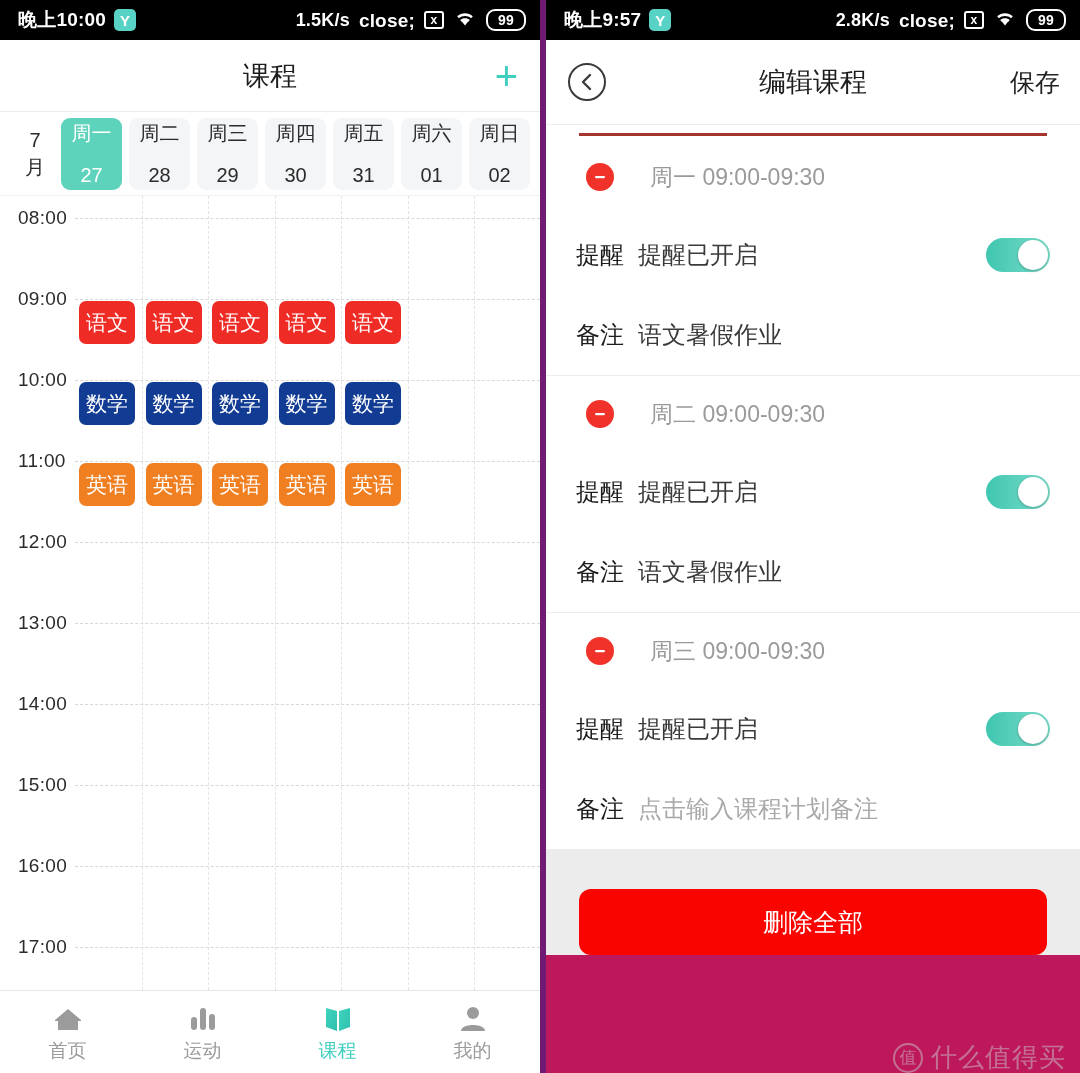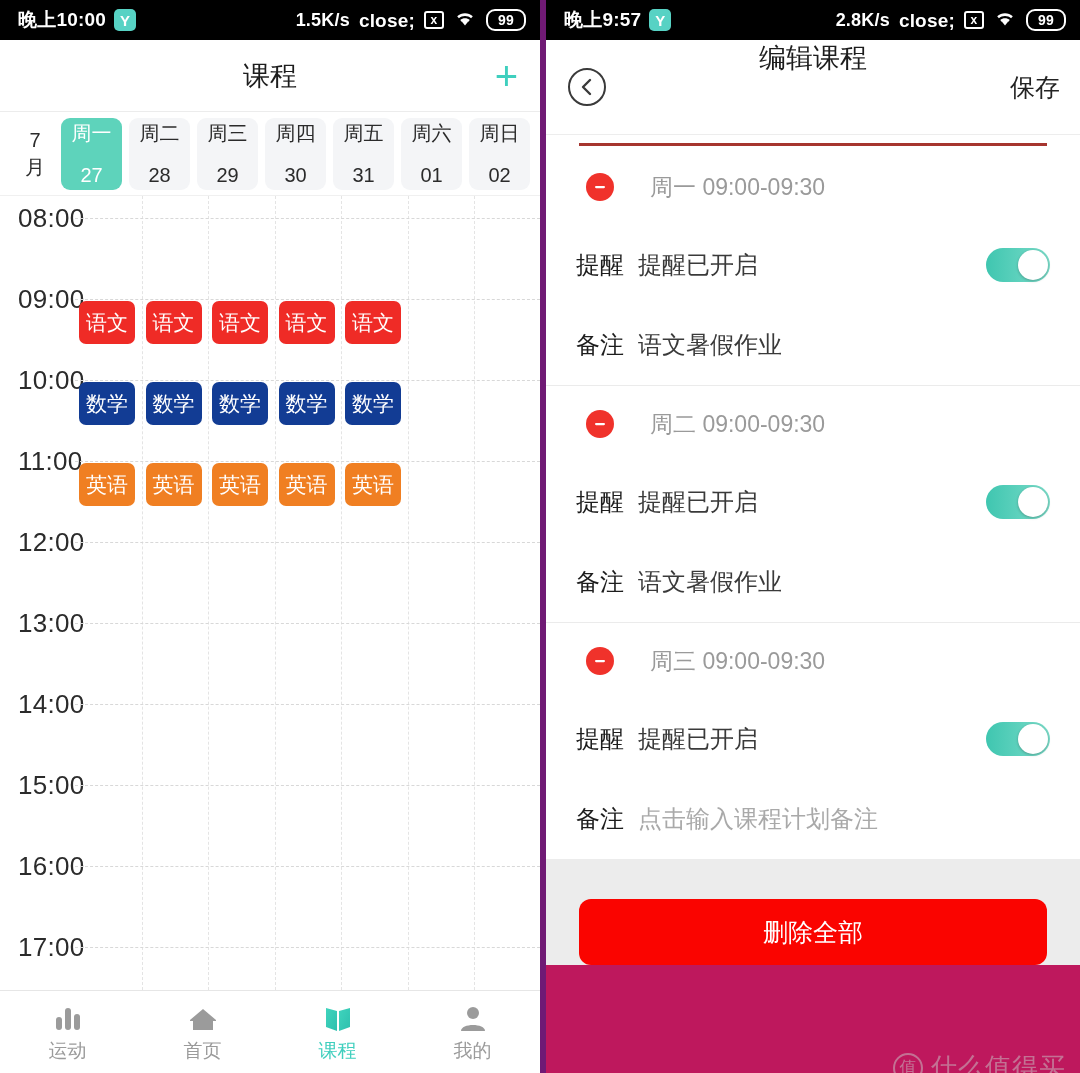--- a/index.html
+++ b/index.html
@@ -70,21 +70,21 @@
   .daychip .dw { font-size: 20px; color: #2b2b2b; line-height: 1.1; }
   .daychip .dn { font-size: 20px; color: #2b2b2b; line-height: 1.1; }
   .daychip.sel { background: #5ed3bb; }
   .daychip.sel .dw, .daychip.sel .dn { color: #ffffff; }
 
   
   .grid { position: relative; height: 794px; background: #fff; overflow: hidden; }
   .hourrow { position: absolute; left: 0; right: 0; height: 0; }
   .hourlabel {
     position: absolute; left: 18px; transform: translateY(-50%);
-    font-size: 26px; color: #2b2b2b; letter-spacing: .3px;
+    font-size: 19px; color: #2b2b2b; letter-spacing: .3px;
   }
   .hourline {
     position: absolute; left: 75px; right: 0; top: 0; height: 0;
     border-top: 1px dashed #d8d8d8;
   }
   .vline { position: absolute; top: 0; bottom: 0; width: 0; border-left: 1px dashed #e4e4e4; }
   .block {
     position: absolute; width: 56px; height: 43px; border-radius: 7px;
     display: flex; align-items: center; justify-content: center;
     color: #fff; font-size: 21px; cursor: pointer;
@@ -99,21 +99,21 @@
   .tab {
     flex: 1; display: flex; flex-direction: column; align-items: center;
     justify-content: center; gap: 7px; cursor: pointer;
   }
   .tab .tlabel { font-size: 19px; color: #9b9b9b; line-height: 1; }
   .tab.active .tlabel { color: #3fcfbe; }
   .tico { width: 30px; height: 30px; display: block; }
 
   
   .r-header {
-    height: 95px; background: #fff; display: flex; align-items: flex-start;
+    height: 85px; background: #fff; display: flex; align-items: center;
     justify-content: center; position: relative; border-bottom: 1px solid #ededed;
   }
   .r-title { font-size: 27px; color: #1d1d1d; font-weight: 500; }
   .r-back {
     position: absolute; left: 22px; top: 50%; transform: translateY(-50%);
     width: 38px; height: 38px; border-radius: 50%; border: 2px solid #3a3a3a;
     display: flex; align-items: center; justify-content: center; cursor: pointer;
   }
   .r-save {
     position: absolute; right: 20px; top: 50%; transform: translateY(-50%);
@@ -308,34 +308,34 @@
           <div class="block" style="top: 267px; left: 145.5px; background: rgb(240, 127, 34);">英语</div>
           <div class="block" style="top: 267px; left: 212px; background: rgb(240, 127, 34);">英语</div>
           <div class="block" style="top: 267px; left: 278.5px; background: rgb(240, 127, 34);">英语</div>
           <div class="block" style="top: 267px; left: 345px; background: rgb(240, 127, 34);">英语</div>
         </div>
 
       <div class="tabbar">
         <div class="tab">
           <span class="tico">
             <svg width="30" height="30" viewBox="0 0 30 30">
+                <path d="M15 5 L28 16 L28 17 L25 17 L25 26 L5 26 L5 17 L2 17 L2 16 Z" fill="#9b9b9b"></path>
+              </svg>
+          </span>
+          <span class="tlabel">首页</span>
+        </div>
+        <div class="tab">
+          <span class="tico">
+            <svg width="30" height="30" viewBox="0 0 30 30">
                 <rect x="3" y="13" width="6" height="13" rx="3" fill="#9b9b9b"></rect>
                 <rect x="12" y="4" width="6" height="22" rx="3" fill="#9b9b9b"></rect>
                 <rect x="21" y="10" width="6" height="16" rx="3" fill="#9b9b9b"></rect>
               </svg>
           </span>
           <span class="tlabel">运动</span>
-        </div>
-        <div class="tab">
-          <span class="tico">
-            <svg width="30" height="30" viewBox="0 0 30 30">
-                <path d="M15 5 L28 16 L28 17 L25 17 L25 26 L5 26 L5 17 L2 17 L2 16 Z" fill="#9b9b9b"></path>
-              </svg>
-          </span>
-          <span class="tlabel">首页</span>
         </div>
         <div class="tab active">
           <span class="tico">
             <svg width="30" height="30" viewBox="0 0 30 30">
               <defs>
                   <linearGradient id="bkg" x1="0" y1="0" x2="1" y2="1">
                 <stop offset="0%" stop-color="#3fd4bd"></stop>
                     <stop offset="100%" stop-color="#2ec0ae"></stop>
               </linearGradient>
                 </defs>

